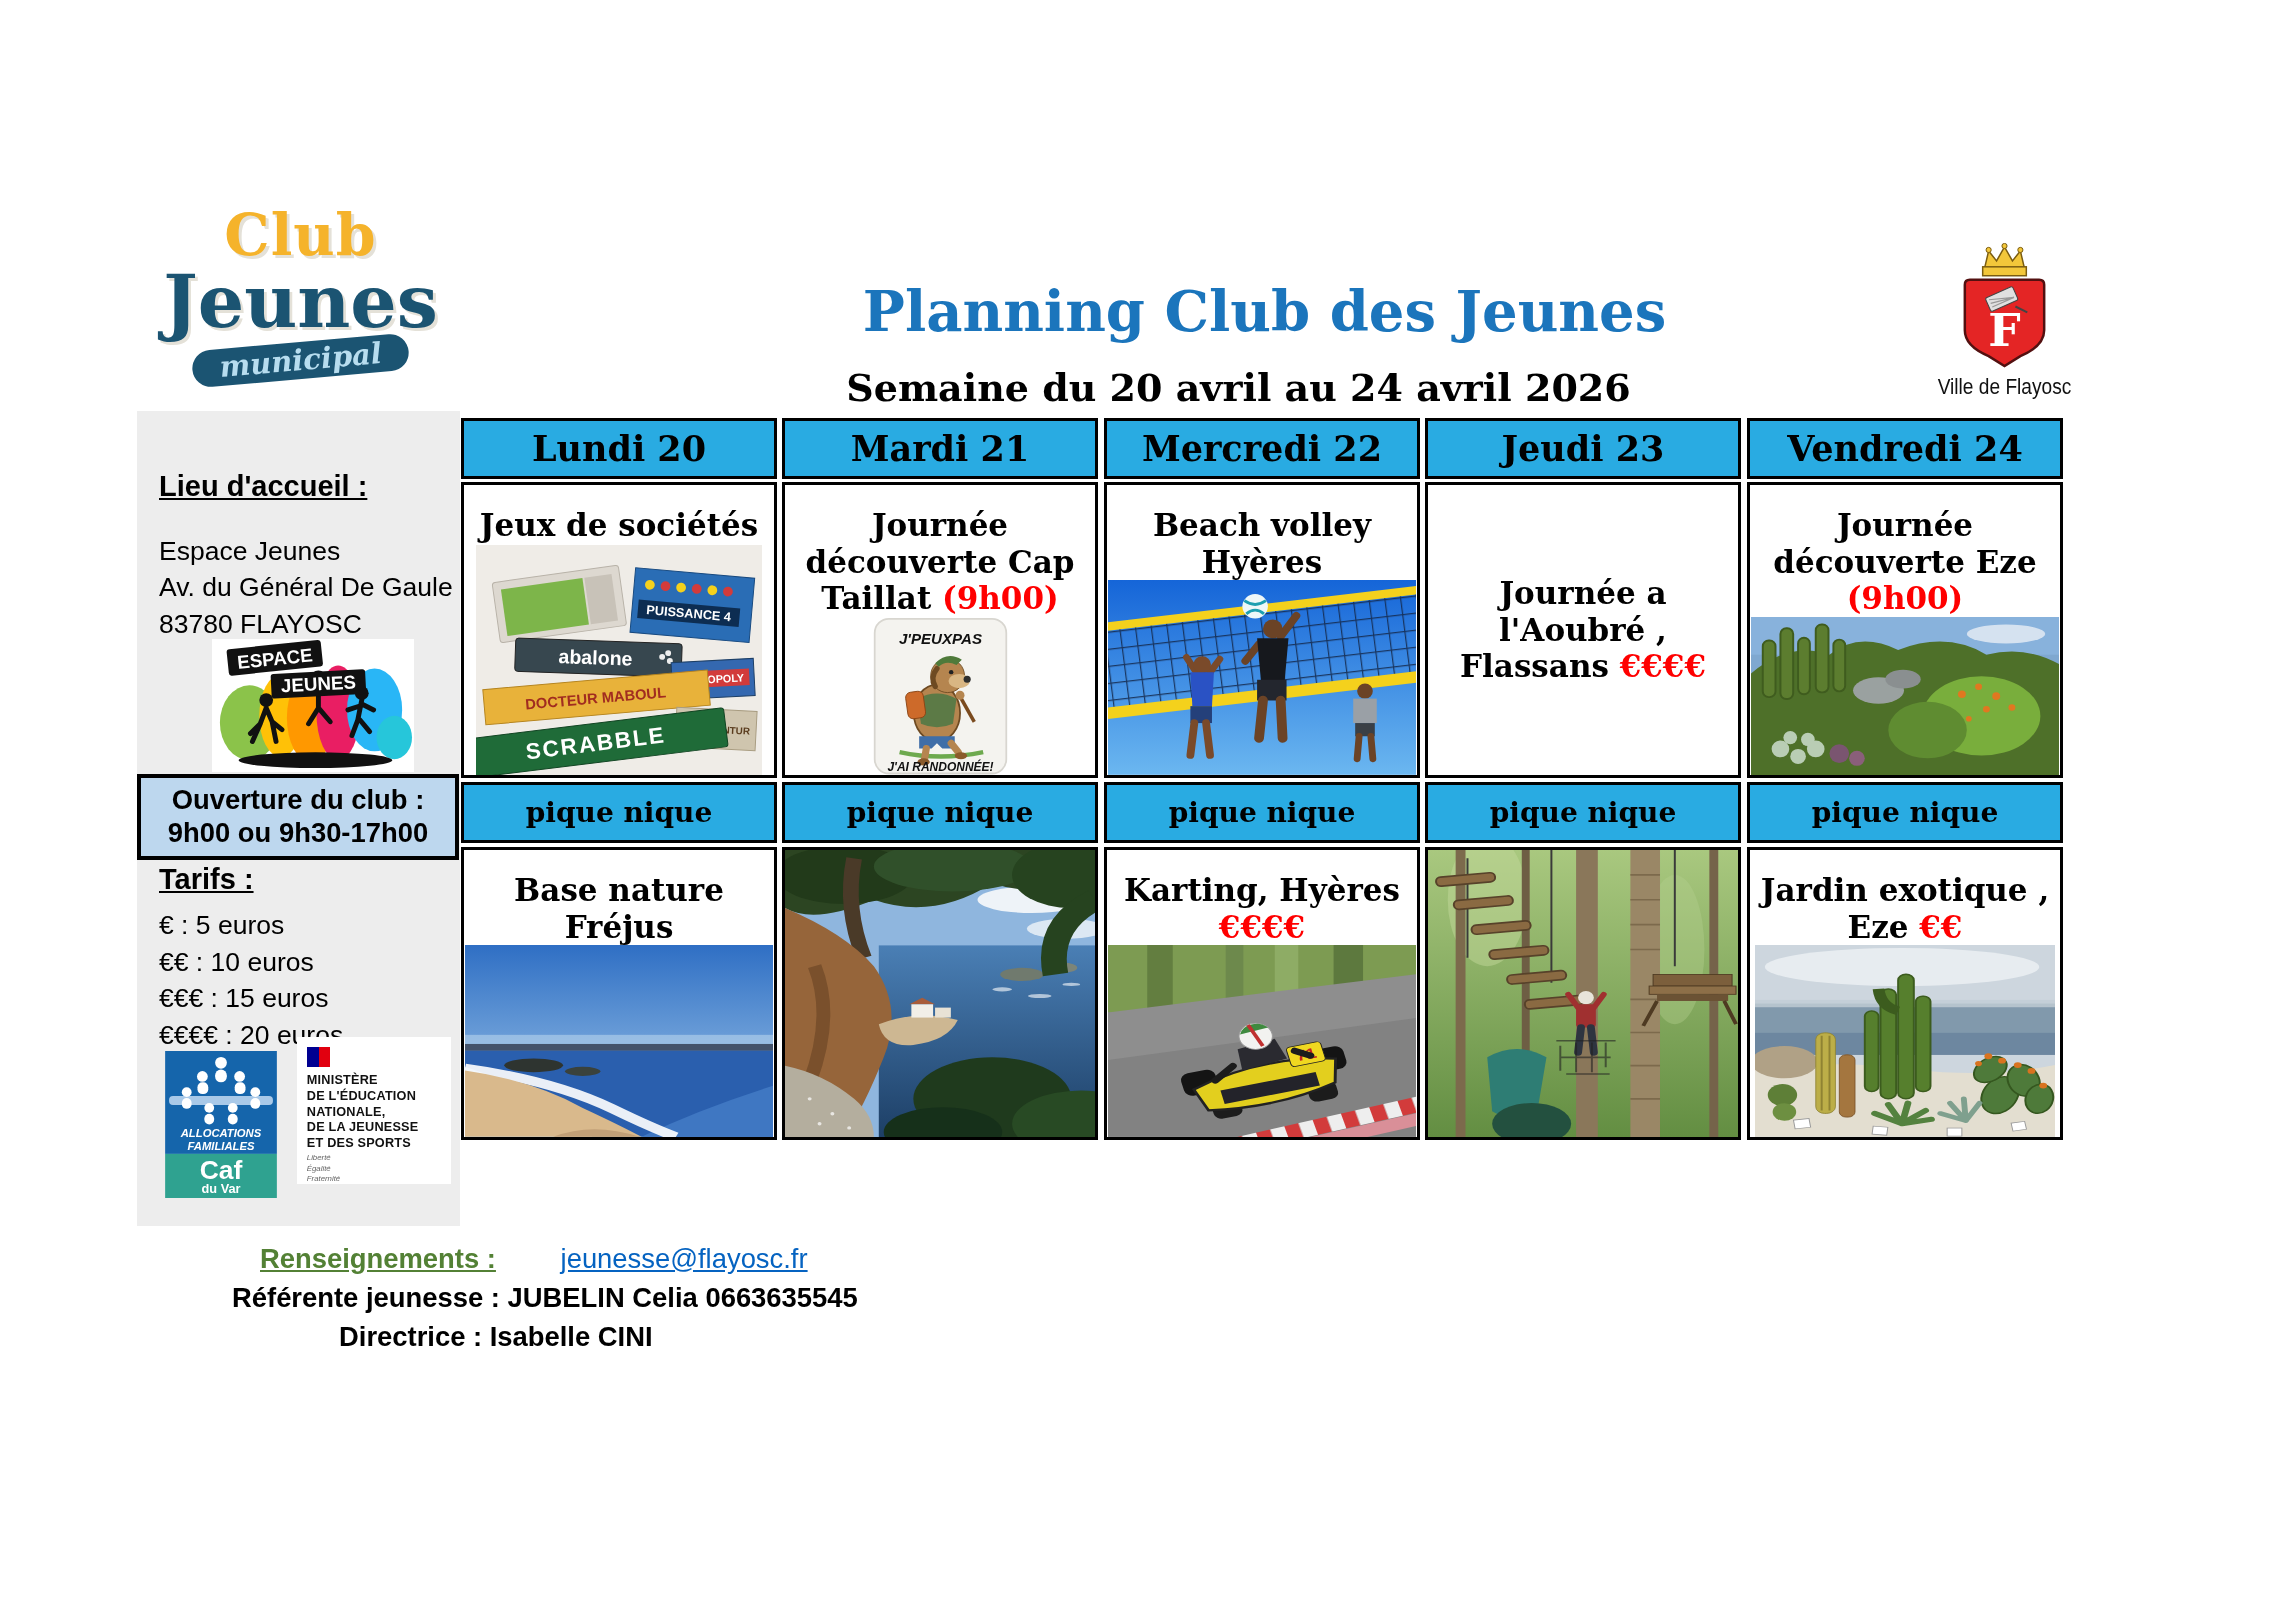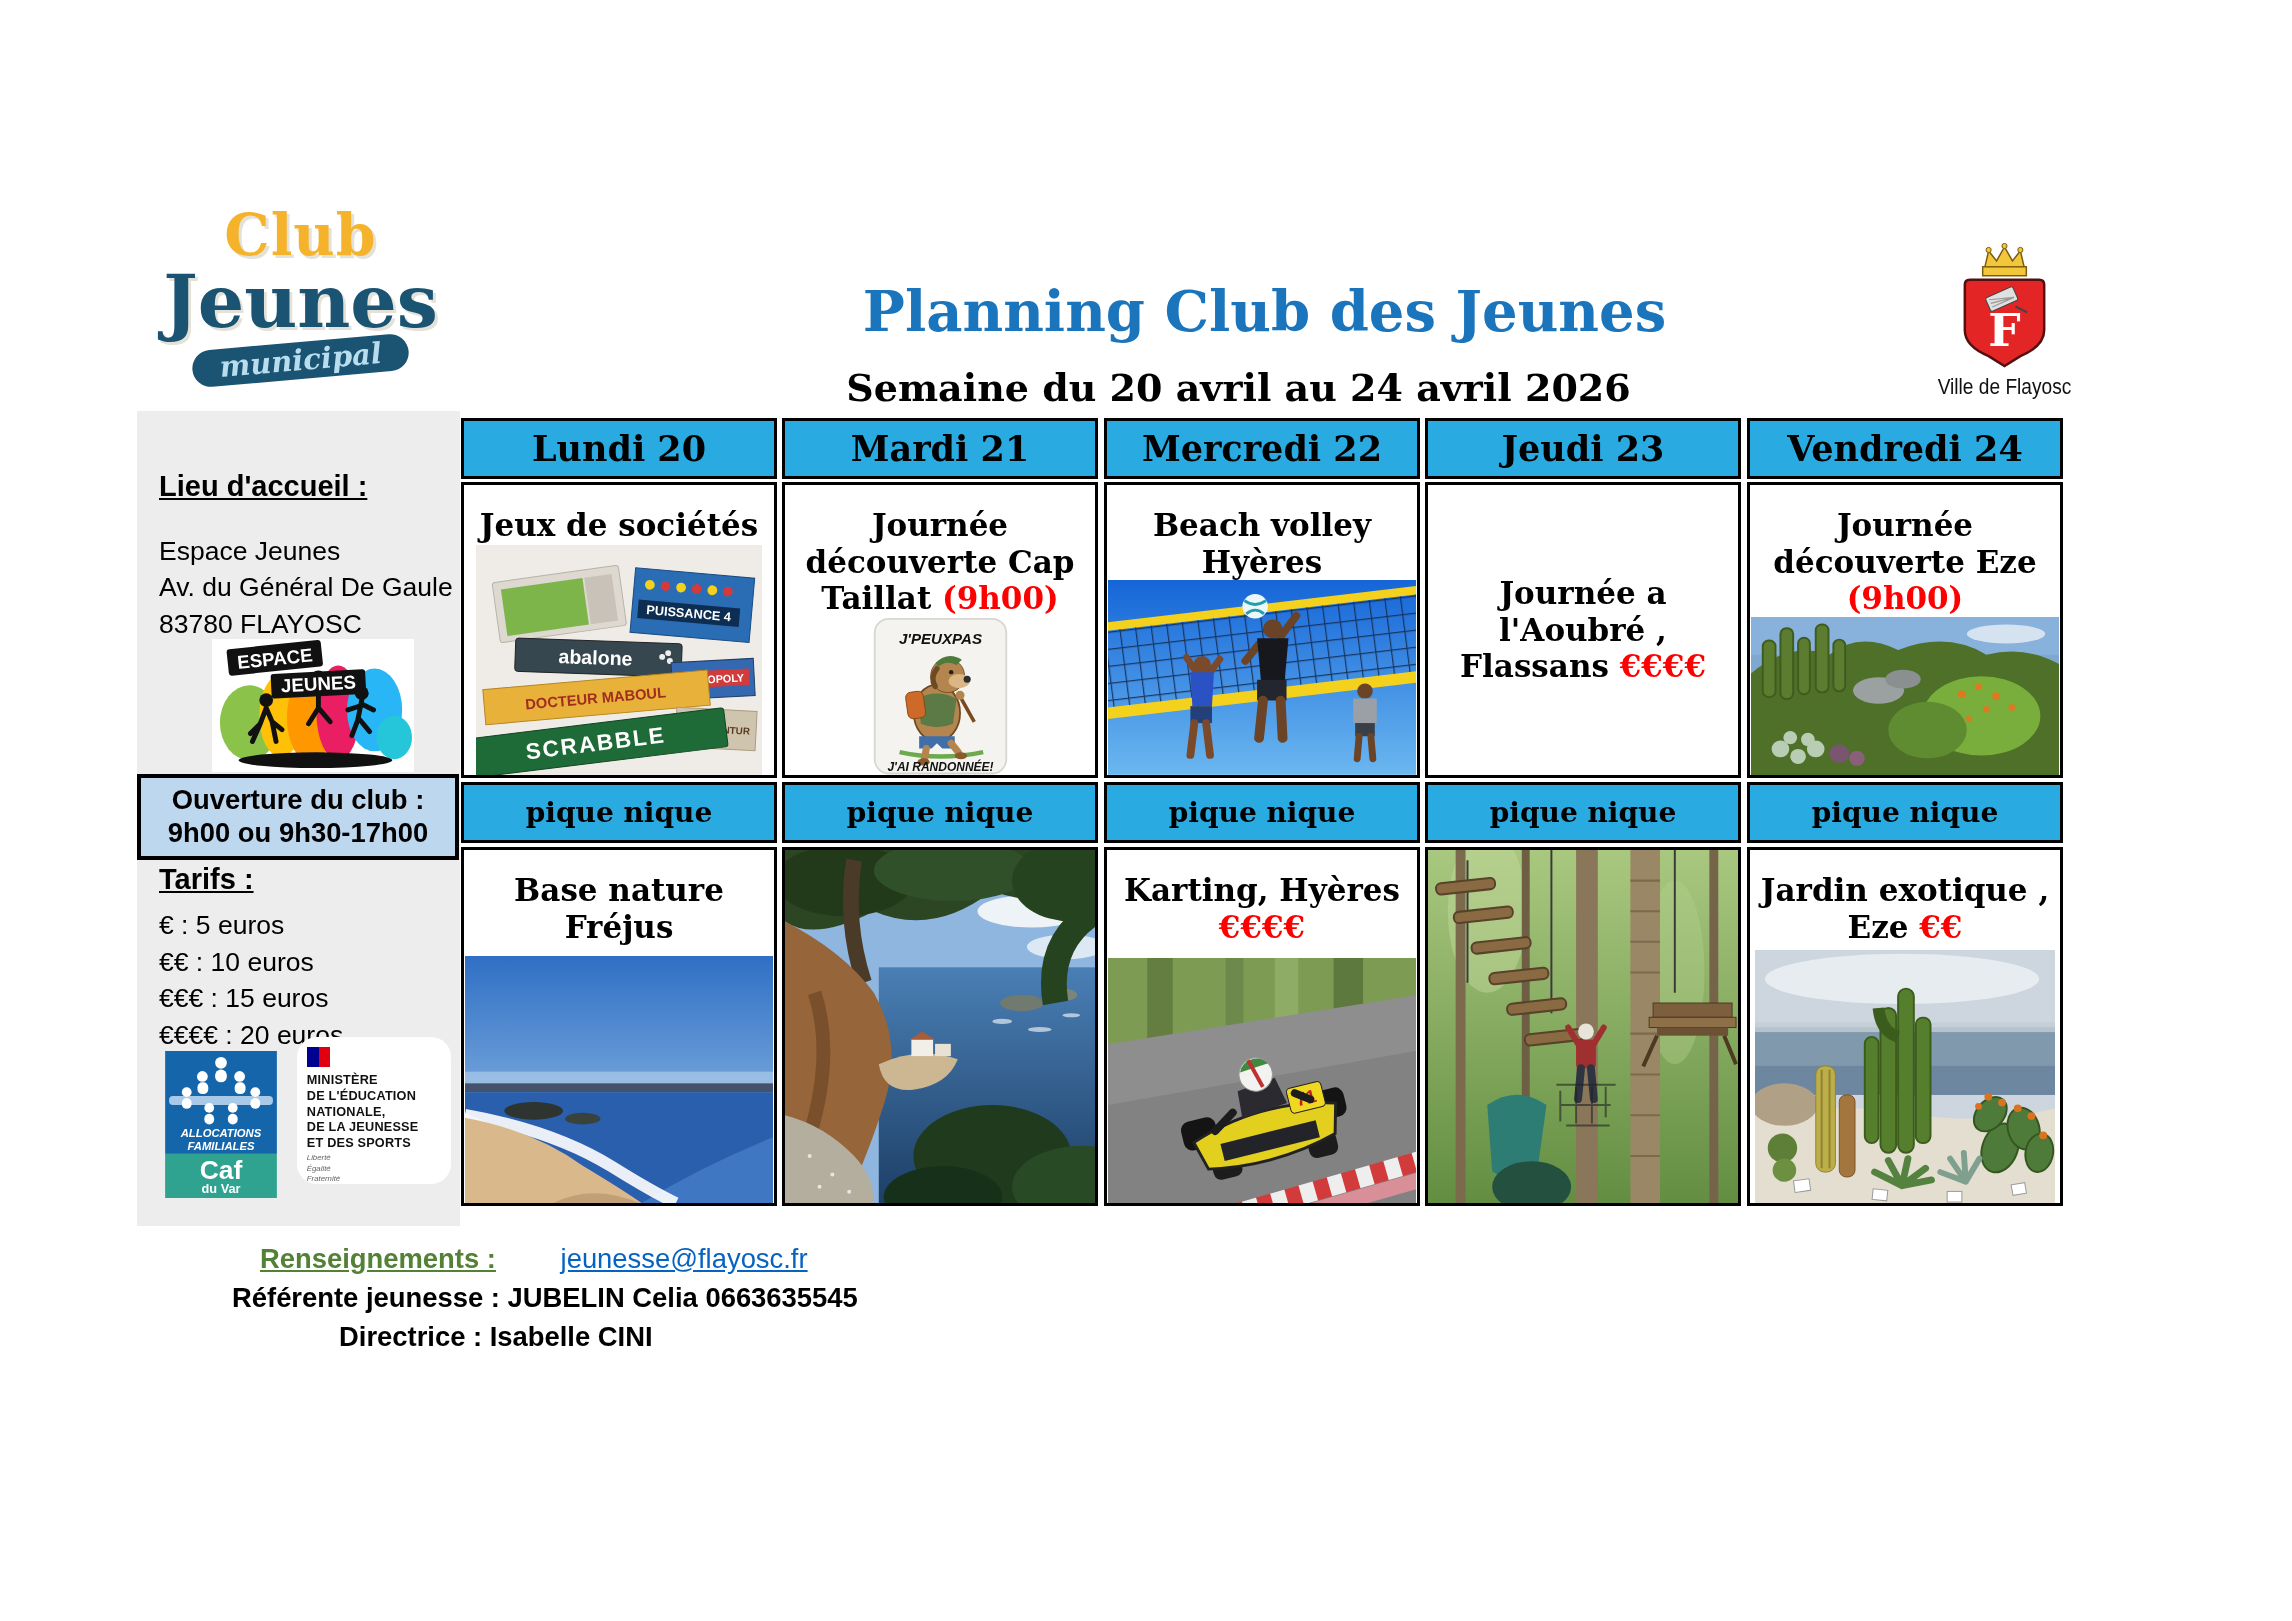--- a/index.html
+++ b/index.html
@@ -29,34 +29,34 @@
   .l1{top:536px}.l2{top:572px}.l3{top:609px}
   .espace-badge{position:absolute;left:210px;top:639px;}
   .ouverture{position:absolute;left:137px;top:774px;width:322px;height:86px;background:#bdd7ee;
              border:4.9px solid #000;box-sizing:border-box;display:flex;flex-direction:column;
              align-items:center;justify-content:center;font-weight:700;font-size:27.4px;line-height:1.2;}
   .tarifs-h{position:absolute;left:159px;top:863px;font-size:29px;font-weight:700;text-decoration:underline;}
   .tarif-line{position:absolute;left:159px;font-size:26.5px;}
   .t1{top:910px}.t2{top:947px}.t3{top:983px}.t4{top:1020px}
   .caf{position:absolute;left:165px;top:1051px;}
   .ministere{position:absolute;left:297px;top:1037px;width:154px;height:147px;background:#fff;
-             box-sizing:border-box;padding:9.8px 7.8px 0 9.8px;border-radius:20px;}
+             box-sizing:border-box;padding:9.8px 7.8px 0 9.8px;}
   .flag{display:flex;height:20.6px;width:36px;margin-bottom:5.9px;}
   .flag .b{width:11.8px;background:#000091;}
   .flag .b{width:11.8px;background:#000091;}
   .flag .r{width:11.8px;background:#e1000f;}
   .min-line{font-size:12.7px;font-weight:700;letter-spacing:0.2px;line-height:15.7px;color:#111;}
   .motto-line{font-size:7.8px;font-style:italic;color:#666;line-height:9.8px;margin-top:1px;}
 
   
   .cell{position:absolute;background:#fff;border:3.9px solid #000;box-sizing:border-box;
         display:flex;flex-direction:column;align-items:center;}
   .c0{left:461px}.c1{left:782px}.c2{left:1104px}.c3{left:1425px}.c4{left:1747px}
   .cell{width:316px;}
-  .rh{top:418px;height:61px}.r1{top:482px;height:296px}.r2{top:782px;height:61px}.r3{top:847px;height:359px}
+  .rh{top:418px;height:61px}.r1{top:482px;height:296px}.r2{top:782px;height:61px}.r3{top:847px;height:293px}
   .hdr{background:#29abe2;justify-content:center;font-family:"DejaVu Serif",serif;font-weight:700;font-size:35px;}
   .picnic{background:#29abe2;justify-content:center;font-family:"DejaVu Serif",serif;font-weight:700;font-size:28px;}
   .title{font-family:"DejaVu Serif",serif;font-weight:700;font-size:31px;line-height:1.18;text-align:center;
          padding-top:22px;white-space:pre-line;width:100%;}
   .nowrap{white-space:nowrap;}
   .red{color:#ff0000;}
   .red-block{display:block;color:#ff0000;}
   .center-cell{justify-content:center;}
   .center-cell .title{padding-top:0;}
   .ph{display:block;}

